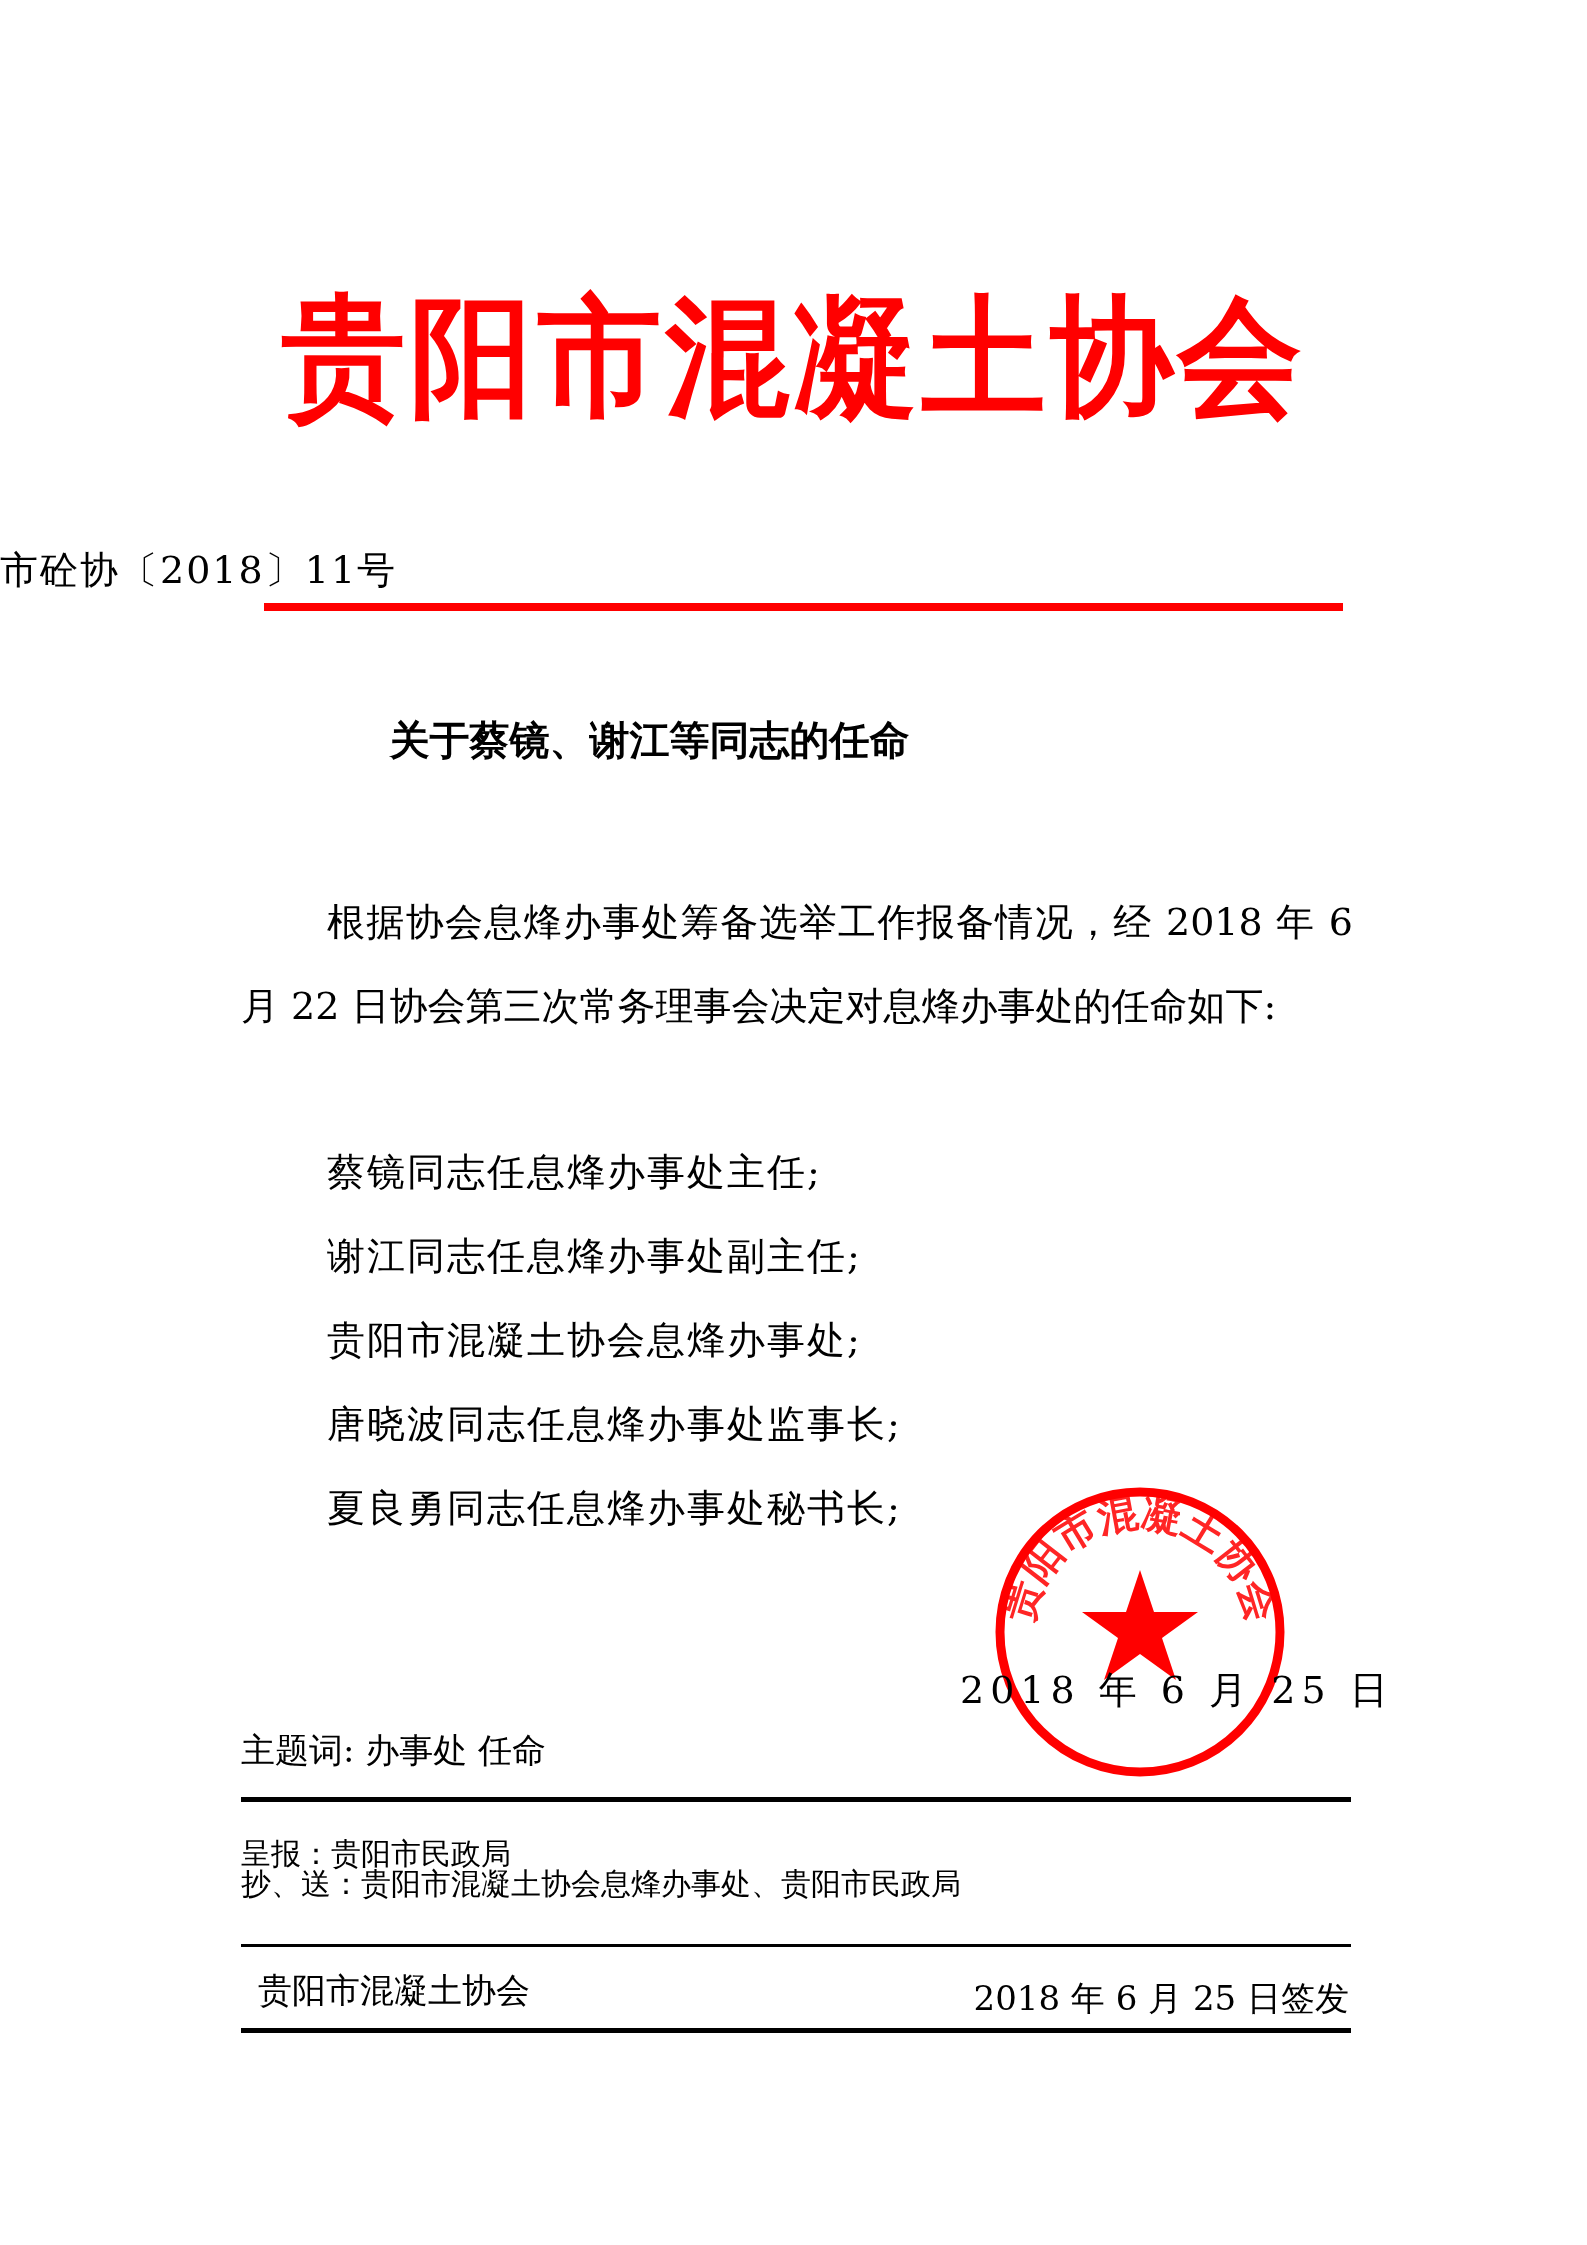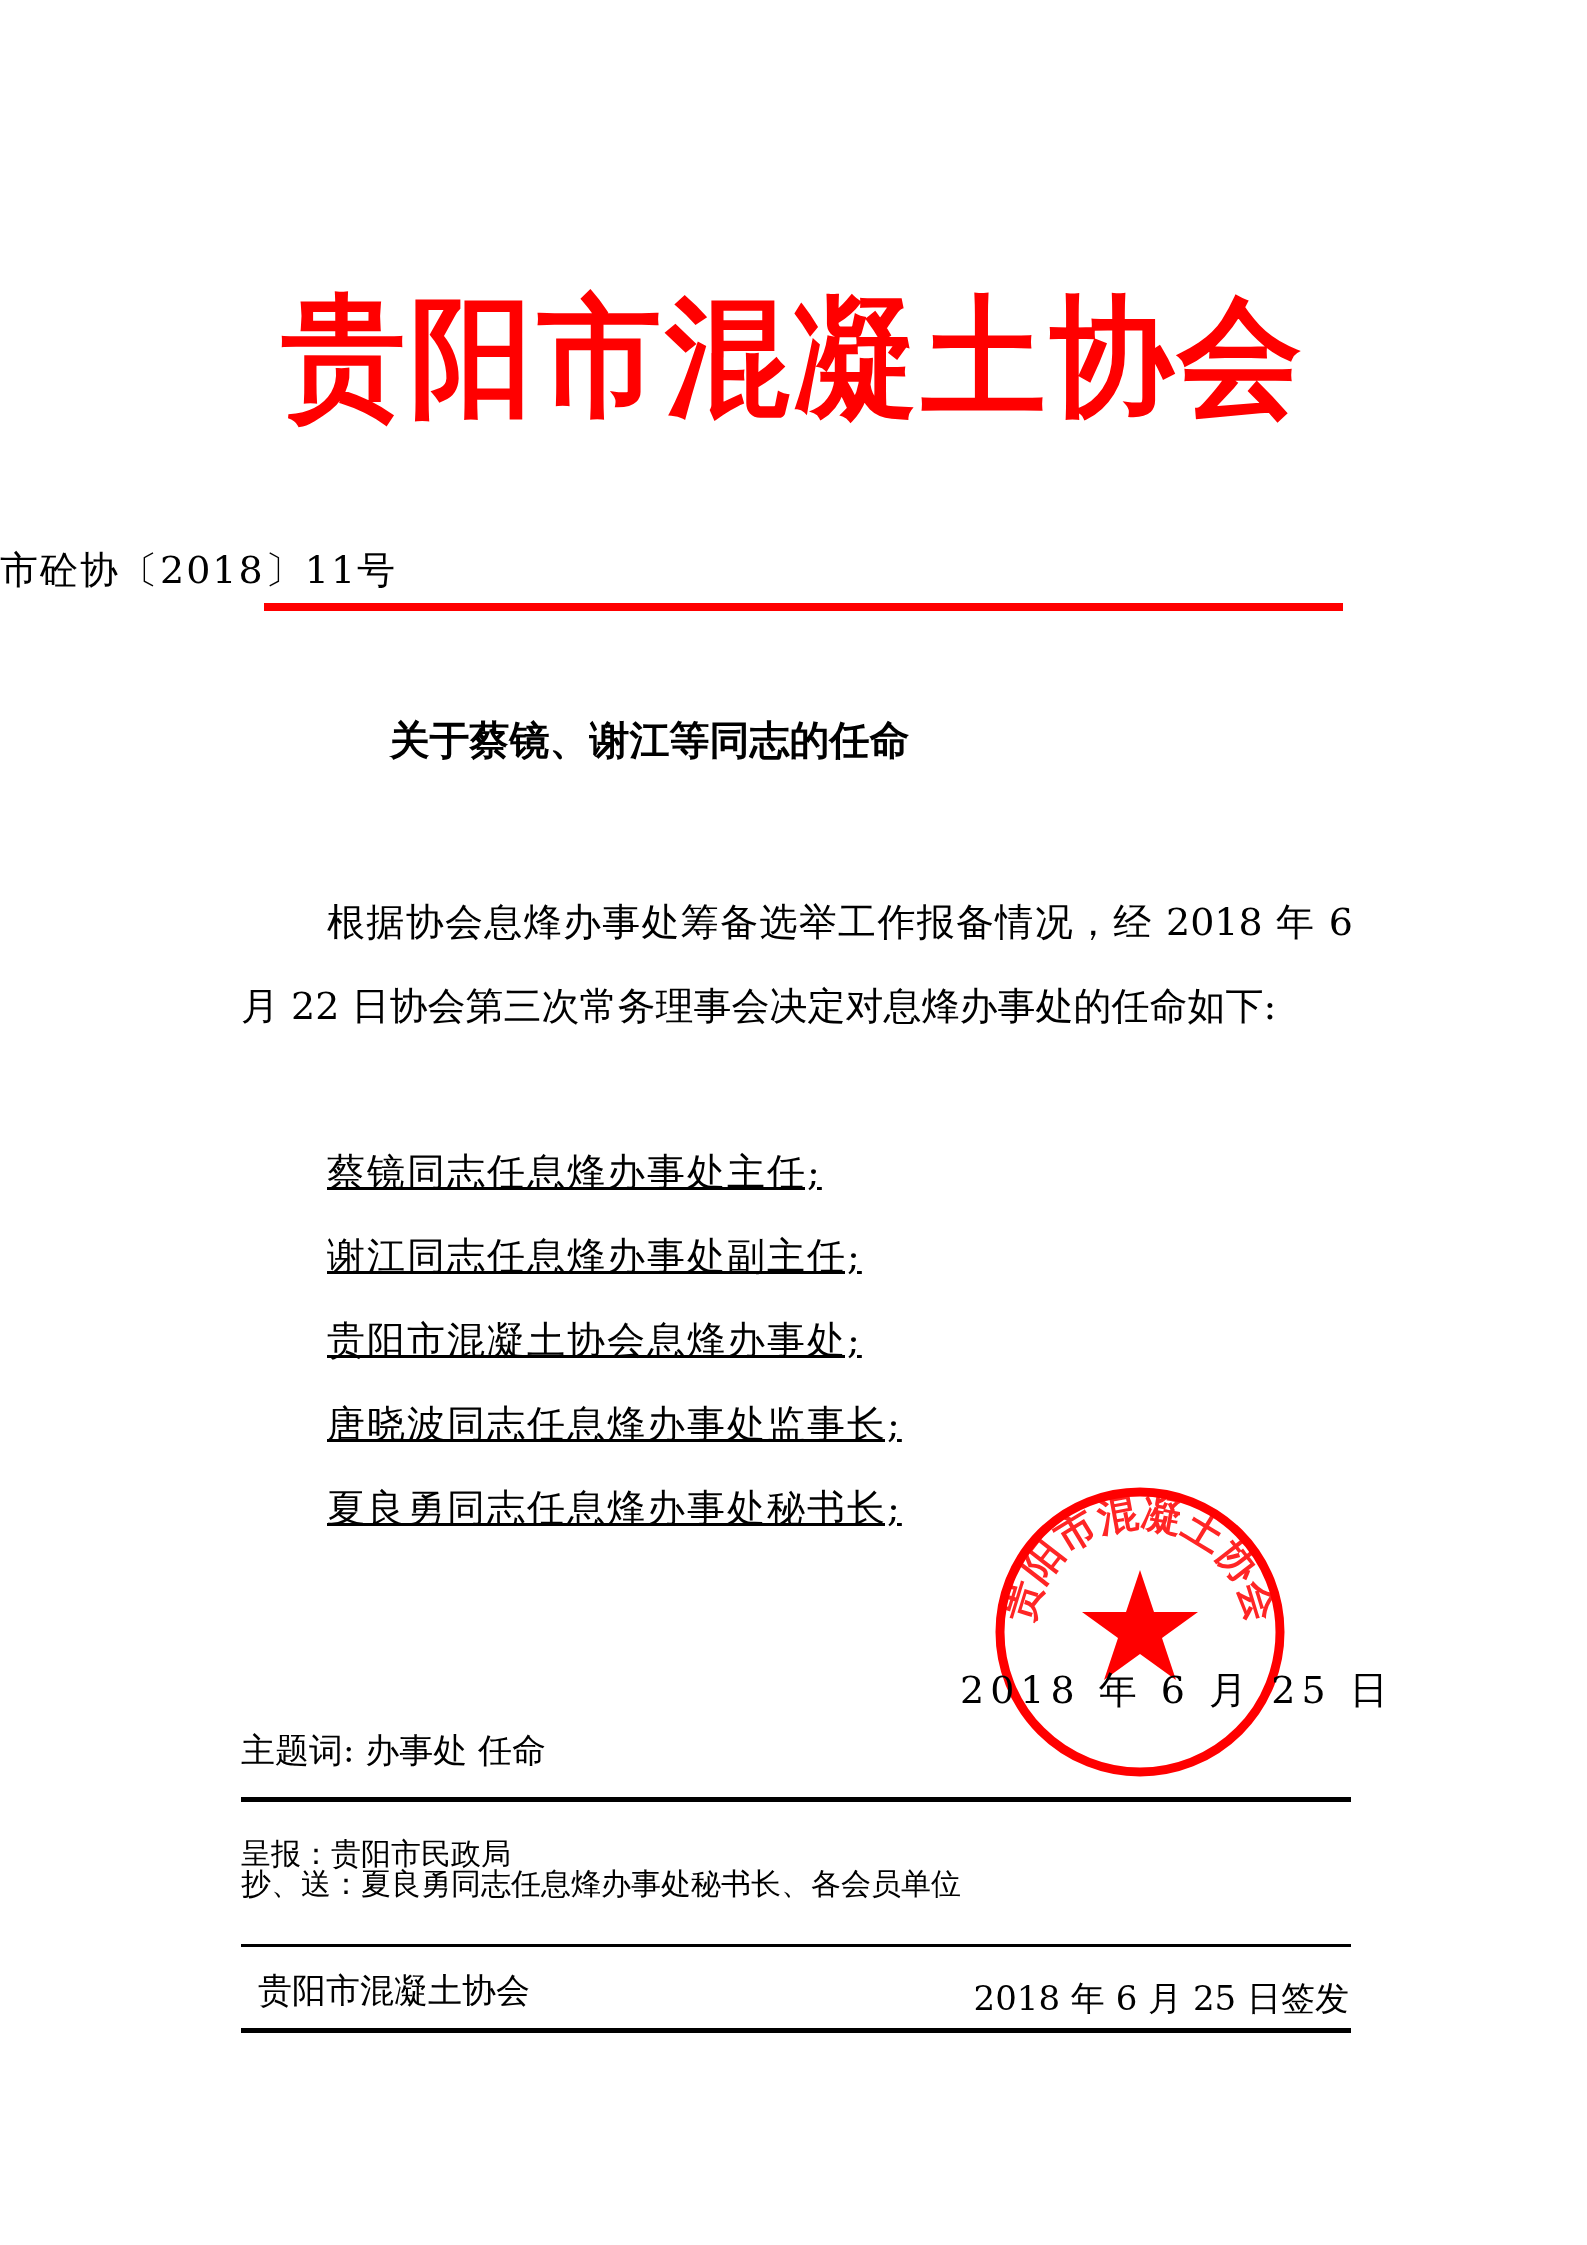--- a/index.html
+++ b/index.html
@@ -13,21 +13,21 @@
   .docno { left:0; width:1331px; top:540px; text-align:left;
            font-size:38px; line-height:60px; letter-spacing:2px; }
   .red-rule { left:264px; width:1079px; top:603px; height:8px; background:#ff0000; }
   .title { left:0; width:1299px; top:700px; text-align:center;
            font-family:"DejaVu Sans","Liberation Sans",sans-serif;
            font-weight:bold; font-size:40px; line-height:80px; }
   .para { left:241px; width:1112px; top:880px; font-size:38px; line-height:84px;
           text-align:justify; }
   .para .first { text-indent:86px; display:block; }
   .items { left:327px; top:1130px; font-size:38px; }
-  .items .item { height:84px; line-height:84px; white-space:nowrap; letter-spacing:2px;text-decoration:underline; }
+  .items .item { height:84px; line-height:84px; white-space:nowrap; letter-spacing:2px; }
   .seal { left:990px; top:1482px; width:300px; height:300px; }
   .date-line { left:960px; top:1645px; font-size:38px; line-height:60px; letter-spacing:6px; white-space:nowrap;margin-top:15px; }
   .keywords { left:241px; top:1722px; font-size:34px; line-height:56px; white-space:nowrap; }
   .rule { left:241px; width:1110px; background:#000; }
   .r1 { top:1797px; height:5px; }
   .r2 { top:1944px; height:3px; }
   .r3 { top:2028px; height:5px; }
   .report { left:241px; top:1832px; font-size:30px; line-height:44px; white-space:nowrap; }
   .cc { left:241px; top:1862px; font-size:30px; line-height:44px; white-space:nowrap; }
   .issuer { left:258px; top:1962px; font-size:34px; line-height:56px; white-space:nowrap; }
@@ -69,20 +69,20 @@
   </text>
 </svg>
 
 <div class="abs date-line">2018 年 6 月 25 日</div>
 
 <div class="abs keywords">主题词: 办事处 任命</div>
 
 <div class="abs rule r1"></div>
 
 <div class="abs report">呈报：贵阳市民政局</div>
-<div class="abs cc">抄、送：夏良勇同志任息烽办事处秘书长、各会员单位</div>
+<div class="abs cc">抄、送：贵阳市混凝土协会息烽办事处、贵阳市民政局</div>
 
 <div class="abs rule r2"></div>
 
 <div class="abs issuer">贵阳市混凝土协会</div>
 <div class="abs issued">2018 年 6 月 25 日签发</div>
 
 <div class="abs rule r3"></div>
 
 </body></html>

